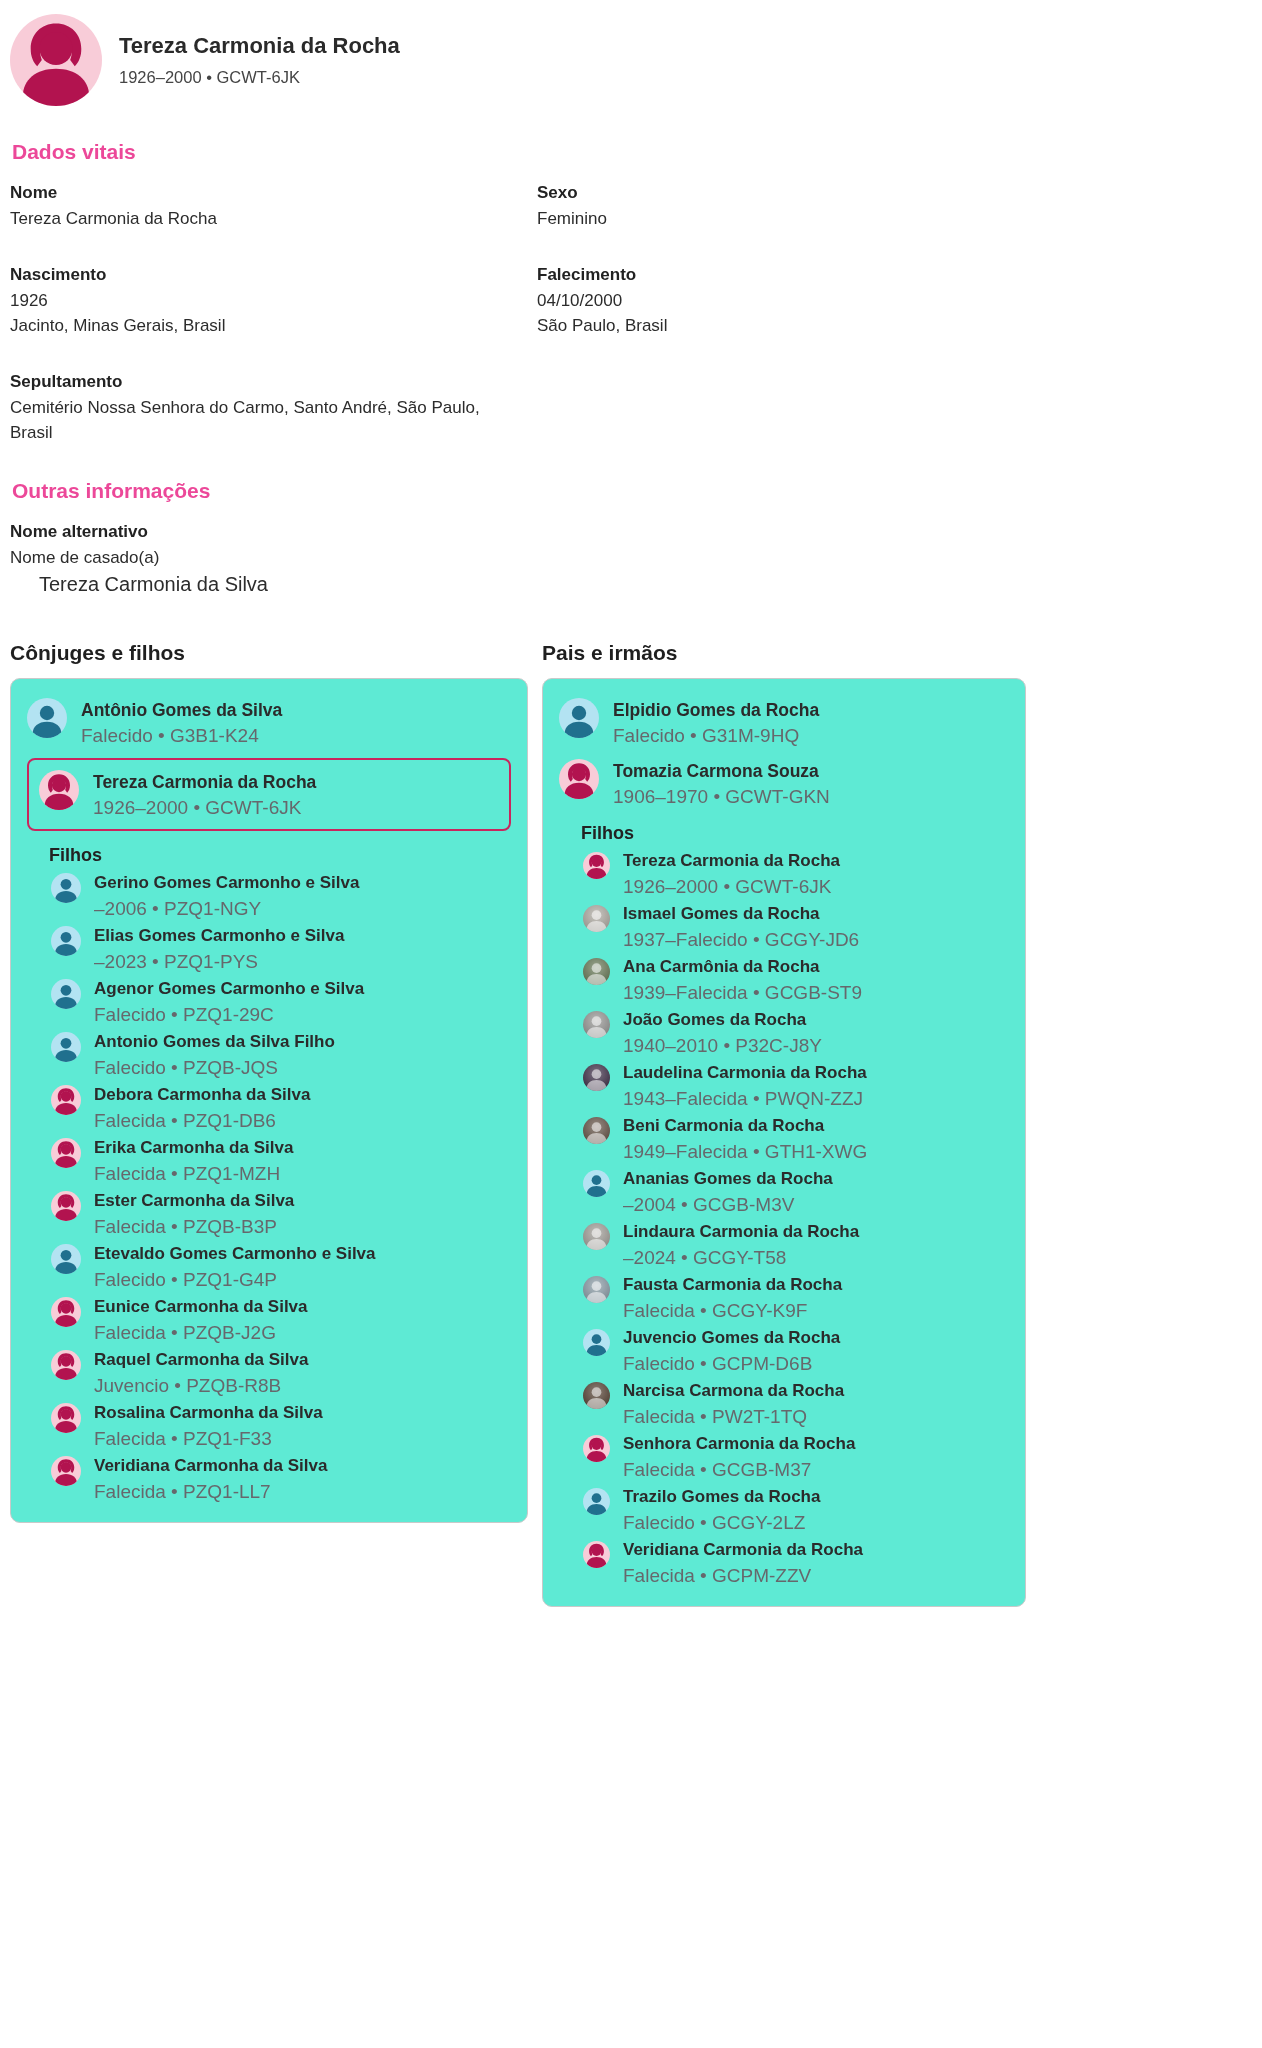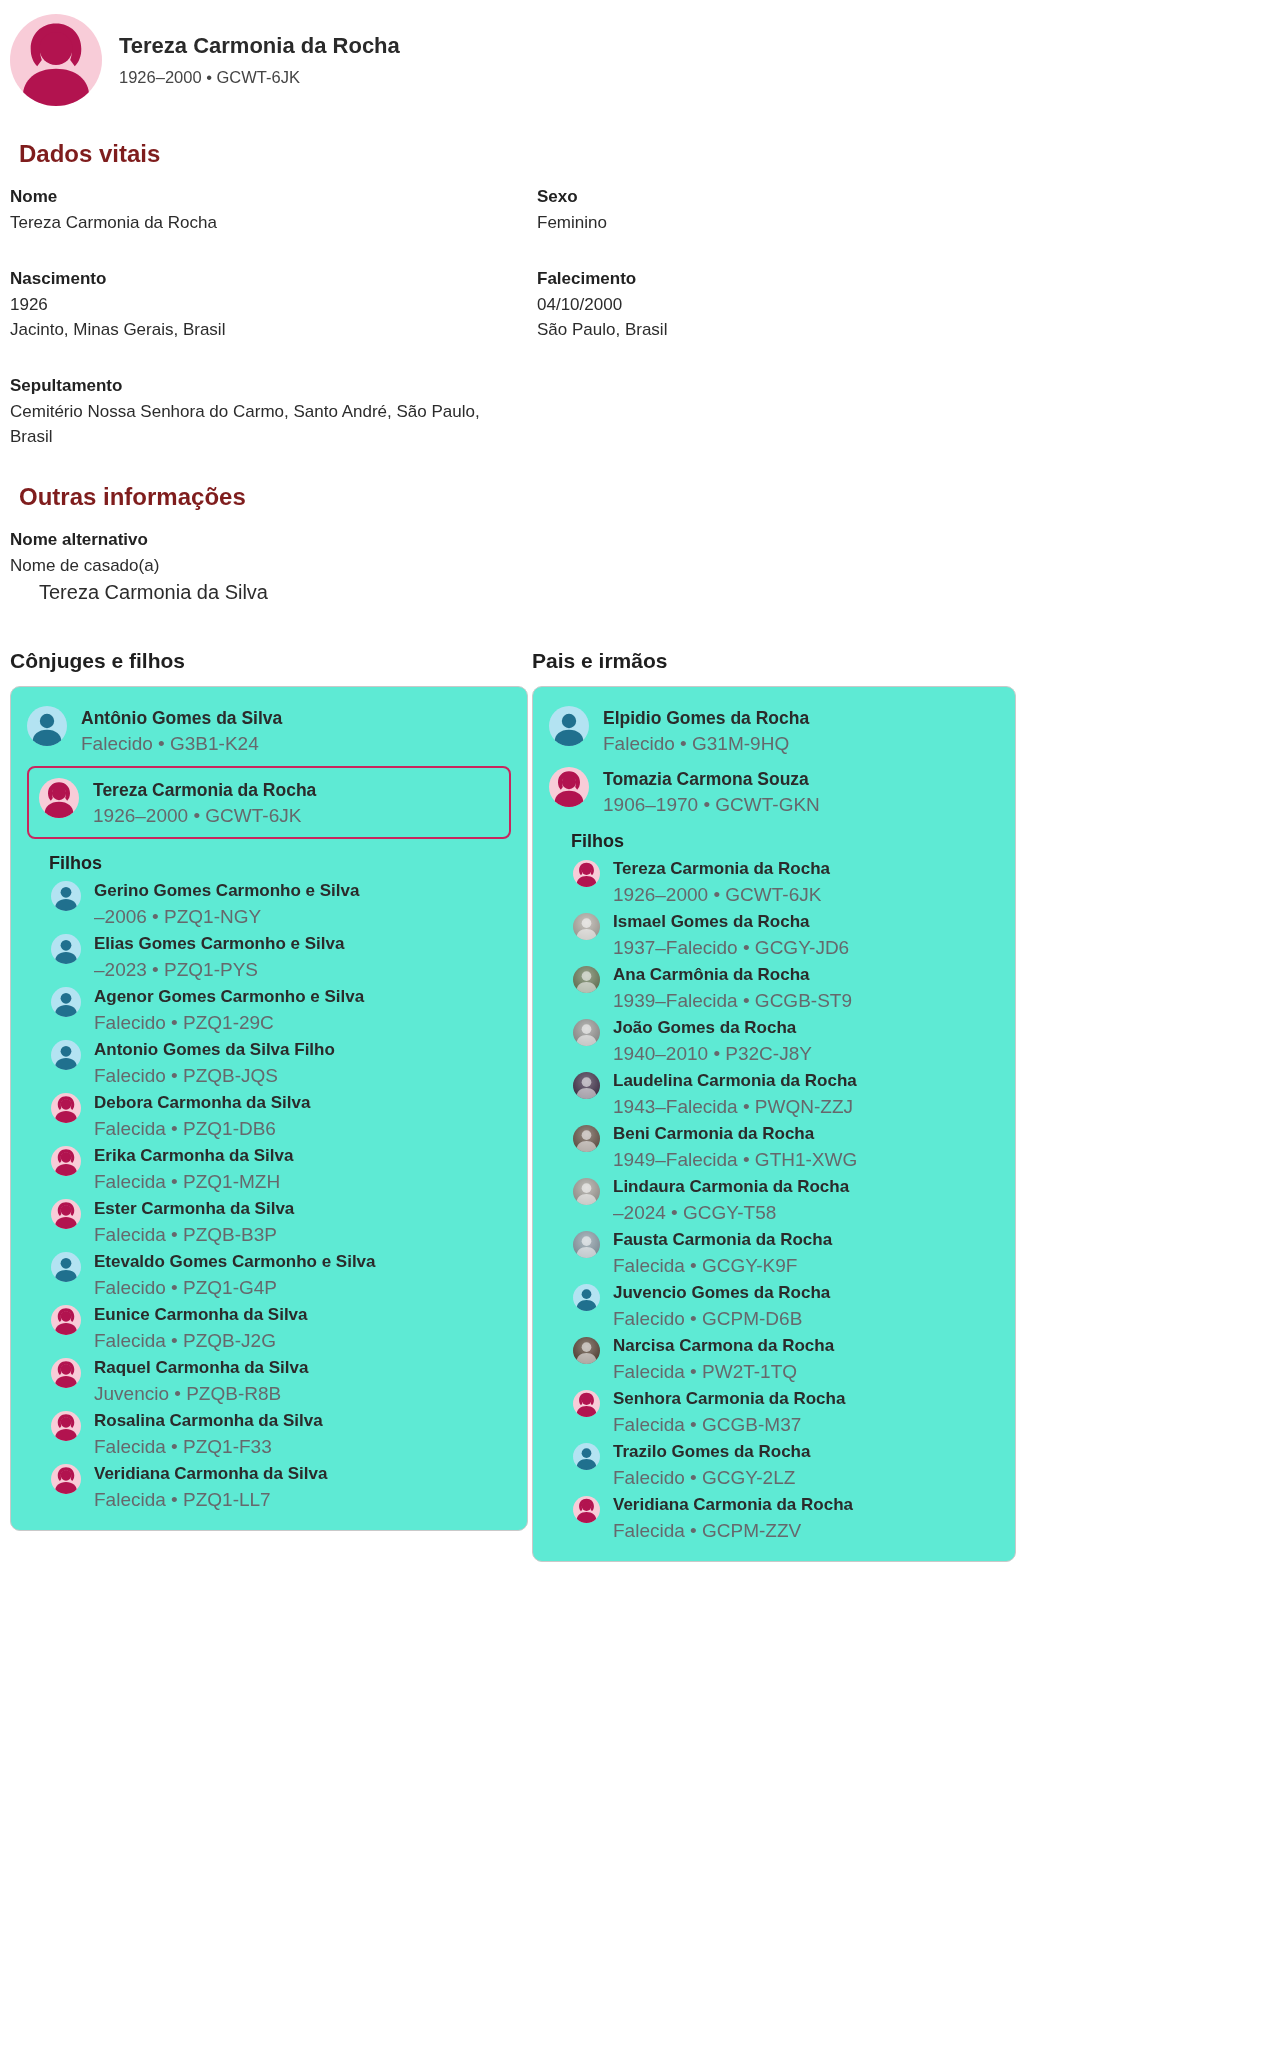--- a/index.html
+++ b/index.html
@@ -21,36 +21,36 @@
   .av-female { background:var(--female-bg,#f8ccd8); color:var(--female-fg,#b2134f); }
   .av-photo  { color:rgba(255,255,255,.55); }
 
   
   .person-header { display:flex; align-items:center; gap:17px; padding-top:2px; }
   .header-avatar { width:92px; height:92px; }
   .header-name { font-size:22px; font-weight:700; color:#2a2a2a; line-height:26px; }
   .header-meta { font-size:16.5px; color:#454545; margin-top:9px; }
 
   
-  h2.sec-title { font-size:24px; font-weight:700; color:#7f1d1d; margin:34px 0 16px 9px; }
+  h2.sec-title { font-size:21px; font-weight:700; color:#ec4899; margin:34px 0 16px 2px; }
 
   
   .vgrid { display:grid; grid-template-columns:527px 1fr; row-gap:31px; }
   .field-label { font-size:17px; font-weight:700; color:#222; line-height:25px; }
   .field-value { font-size:17px; color:#2c2c2c; line-height:25px; white-space:pre-line; margin-top:1px; }
   .field-burial .field-value { max-width:505px; }
 
   
   .other-block { margin-top:6px; }
   .alt-label { font-size:17px; font-weight:700; color:#222; line-height:26px; }
   .alt-type  { font-size:17px; color:#2c2c2c; line-height:26px; }
   .alt-value { font-size:20px; color:#2c2c2c; line-height:26px;margin-left:29px; }
 
   
-  .families { display:flex; gap:4px; margin-top:44px; align-items:flex-start; }
+  .families { display:flex; gap:14px; margin-top:44px; align-items:flex-start; }
   .fam-col.spouses { width:518px; flex:none; }
   .fam-col.parents { width:484px; flex:none; }
   .fam-title { font-size:21px; font-weight:700; color:#1f1f1f; margin:0 0 13px 0; }
   .card {
     border:1px solid #c9c9c9; border-radius:10px;
     padding:12px 16px 16px 16px; background:#5eead4; box-sizing:border-box;
   }
 
   .person-row { display:flex; align-items:flex-start; }
   .ptext { display:block; min-width:0; }
@@ -448,20 +448,33 @@
         <circle class="head" cx="24" cy="18" r="8.6"></circle>
         <path class="body" d="M24 28.6c-10.3 0-17.3 5.7-17.3 14.4V48h34.6v-5c0-8.7-7-14.4-17.3-14.4z"></path>
       </svg>
     </span>
     <span class="ptext">
       <span class="pname">Beni Carmonia da Rocha</span>
       <span class="psub">1949–Falecida • GTH1-XWG</span>
     </span>
   </div>
 
+  <div class="person-row">
+    <span class="avatar av-male">
+      <svg viewBox="0 0 48 48" aria-hidden="true">
+        <path class="hair" d="M24 5c-7.8 0-13.2 5.6-13.2 13.2 0 4 1.4 7 3.4 9l2.4-3.2c-.6-1.6-.9-3.4-.9-5.2 0-4.9 3.7-8.3 8.3-8.3s8.3 3.4 8.3 8.3c0 1.8-.3 3.6-.9 5.2l2.4 3.2c2-2 3.4-5 3.4-9C37.2 10.6 31.8 5 24 5z"></path>
+        <circle class="head" cx="24" cy="18" r="8.6"></circle>
+        <path class="body" d="M24 28.6c-10.3 0-17.3 5.7-17.3 14.4V48h34.6v-5c0-8.7-7-14.4-17.3-14.4z"></path>
+      </svg>
+    </span>
+    <span class="ptext">
+      <span class="pname">Ananias Gomes da Rocha</span>
+      <span class="psub">–2004 • GCGB-M3V</span>
+    </span>
+  </div>
 
   <div class="person-row">
     <span class="avatar av-photo" style="background: radial-gradient(circle at 50% 35%, rgba(255, 255, 255, 0.3), rgba(0, 0, 0, 0.14) 78%), rgb(165, 162, 156);">
       <svg viewBox="0 0 48 48" aria-hidden="true">
         <path class="hair" d="M24 5c-7.8 0-13.2 5.6-13.2 13.2 0 4 1.4 7 3.4 9l2.4-3.2c-.6-1.6-.9-3.4-.9-5.2 0-4.9 3.7-8.3 8.3-8.3s8.3 3.4 8.3 8.3c0 1.8-.3 3.6-.9 5.2l2.4 3.2c2-2 3.4-5 3.4-9C37.2 10.6 31.8 5 24 5z"></path>
         <circle class="head" cx="24" cy="18" r="8.6"></circle>
         <path class="body" d="M24 28.6c-10.3 0-17.3 5.7-17.3 14.4V48h34.6v-5c0-8.7-7-14.4-17.3-14.4z"></path>
       </svg>
     </span>
     <span class="ptext">

